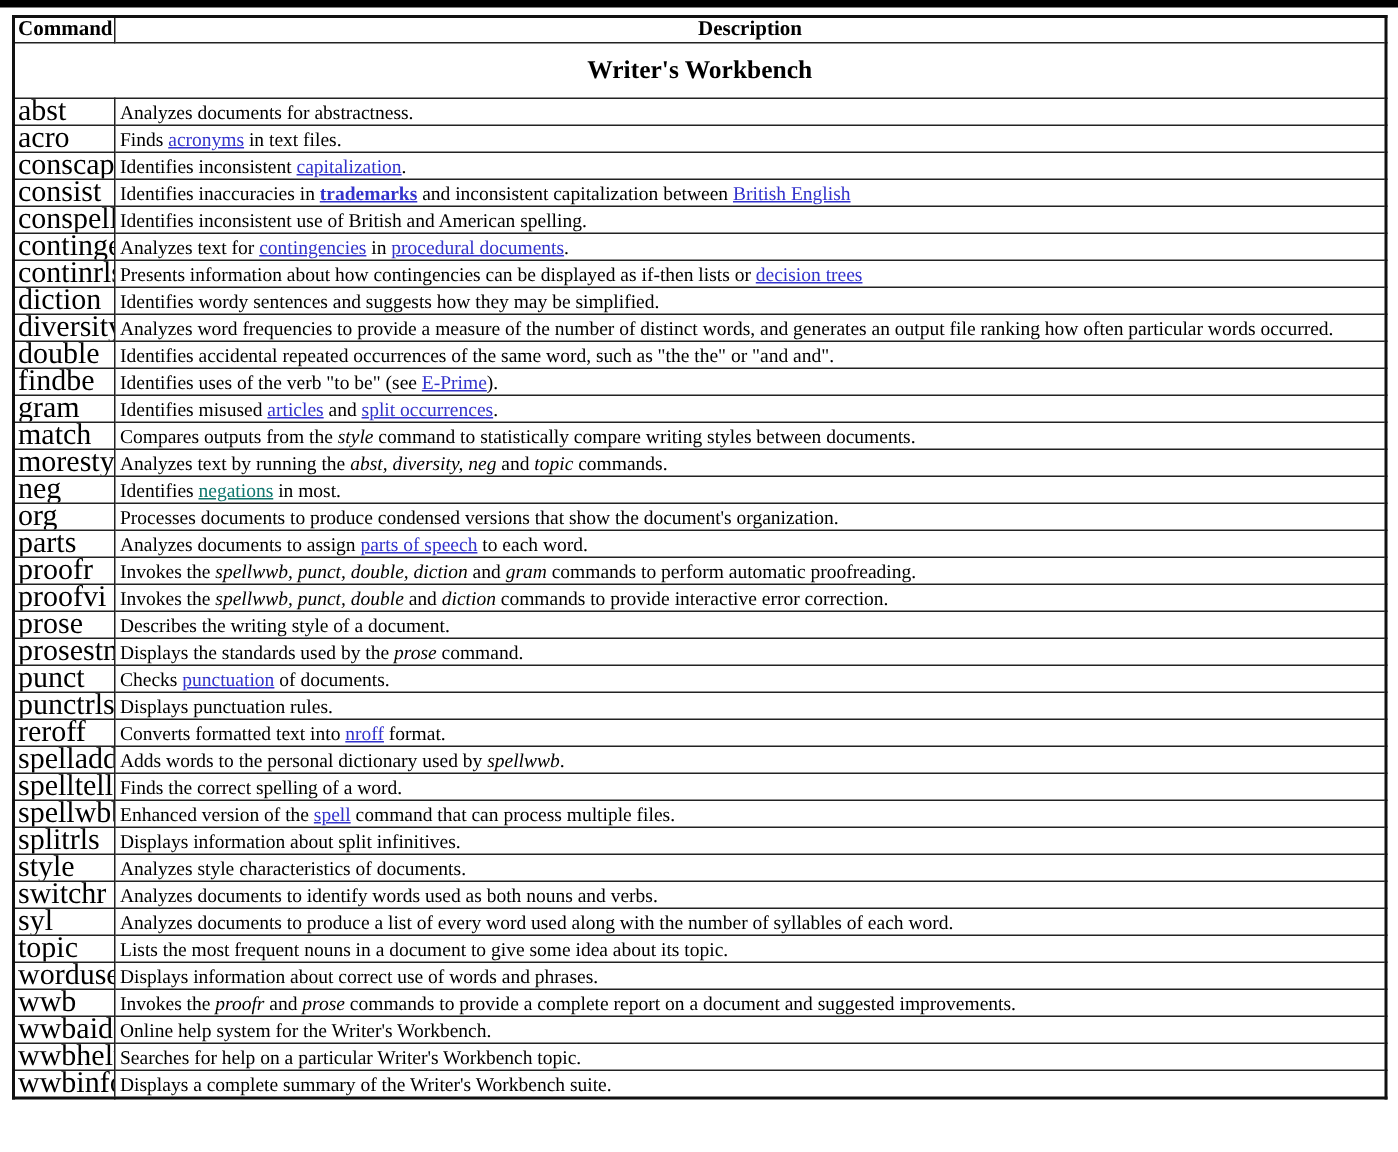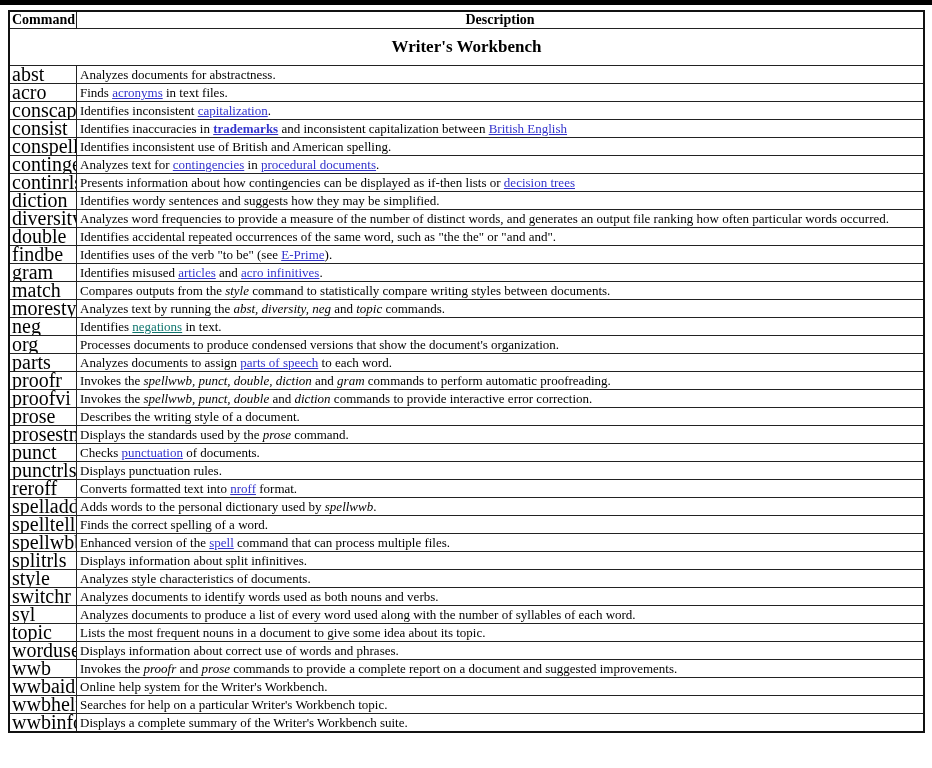--- a/index.html
+++ b/index.html
@@ -119,33 +119,33 @@
       <tr>
         <td class="cmd">double</td>
         <td class="desc"><span>Identifies accidental repeated occurrences of the same word, such as "the the" or "and and".</span></td>
       </tr>
       <tr>
         <td class="cmd">findbe</td>
         <td class="desc"><span>Identifies uses of the verb "to be" (see </span><a href="#" style="color: rgb(51, 51, 204);">E-Prime</a><span>).</span></td>
       </tr>
       <tr>
         <td class="cmd">gram</td>
-        <td class="desc"><span>Identifies misused </span><a href="#" style="color: rgb(51, 51, 204);">articles</a><span> and </span><a href="#" style="color: rgb(51, 51, 204);">acro infinitives</a><span>.</span></td>
+        <td class="desc"><span>Identifies misused </span><a href="#" style="color: rgb(51, 51, 204);">articles</a><span> and </span><a href="#" style="color: rgb(51, 51, 204);">split occurrences</a><span>.</span></td>
       </tr>
       <tr>
         <td class="cmd">match</td>
         <td class="desc"><span>Compares outputs from the </span><i>style</i><span> command to statistically compare writing styles between documents.</span></td>
       </tr>
       <tr>
         <td class="cmd">morestyle</td>
         <td class="desc"><span>Analyzes text by running the </span><i>abst, diversity, neg</i><span> and </span><i>topic</i><span> commands.</span></td>
       </tr>
       <tr>
         <td class="cmd">neg</td>
-        <td class="desc"><span>Identifies </span><a href="#" style="color: #0f766e; text-decoration: underline;">negations</a><span> in text.</span></td>
+        <td class="desc"><span>Identifies </span><a href="#" style="color: #0f766e; text-decoration: underline;">negations</a><span> in most.</span></td>
       </tr>
       <tr>
         <td class="cmd">org</td>
         <td class="desc"><span>Processes documents to produce condensed versions that show the document's organization.</span></td>
       </tr>
       <tr>
         <td class="cmd">parts</td>
         <td class="desc"><span>Analyzes documents to assign </span><a href="#" style="color: rgb(51, 51, 204); text-align: center;">parts of speech</a><span> to each word.</span></td>
       </tr>
       <tr>

